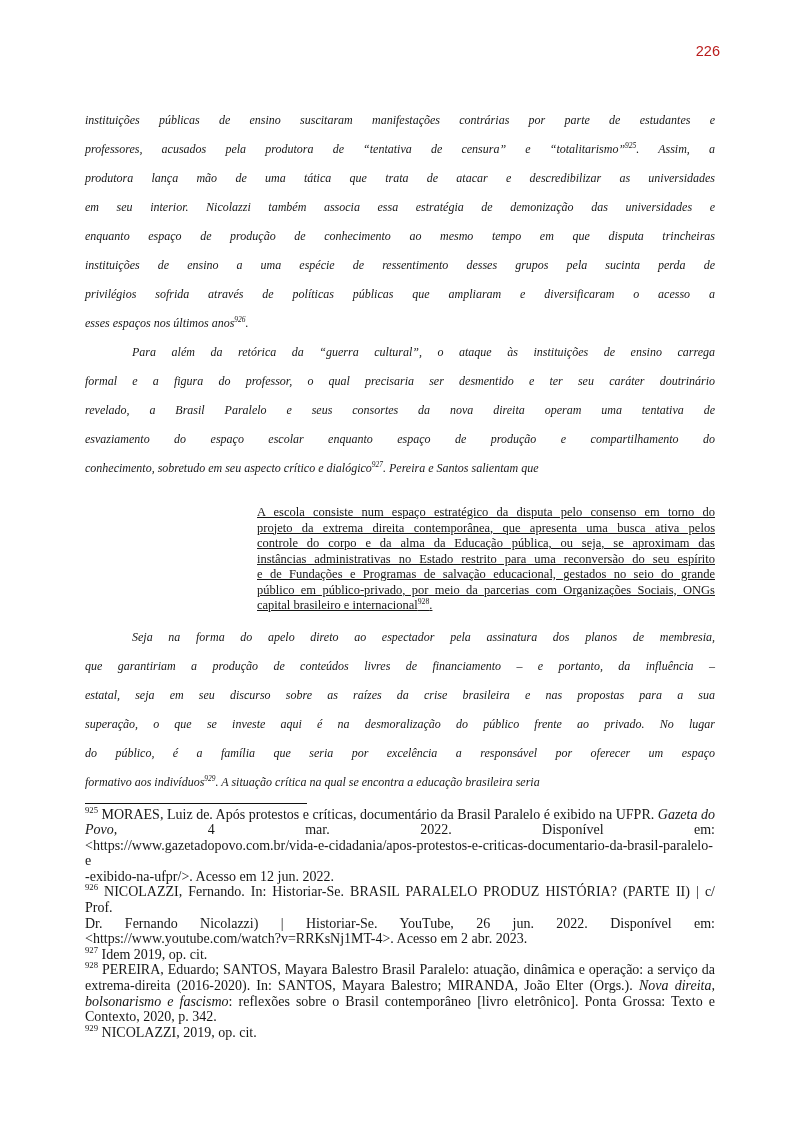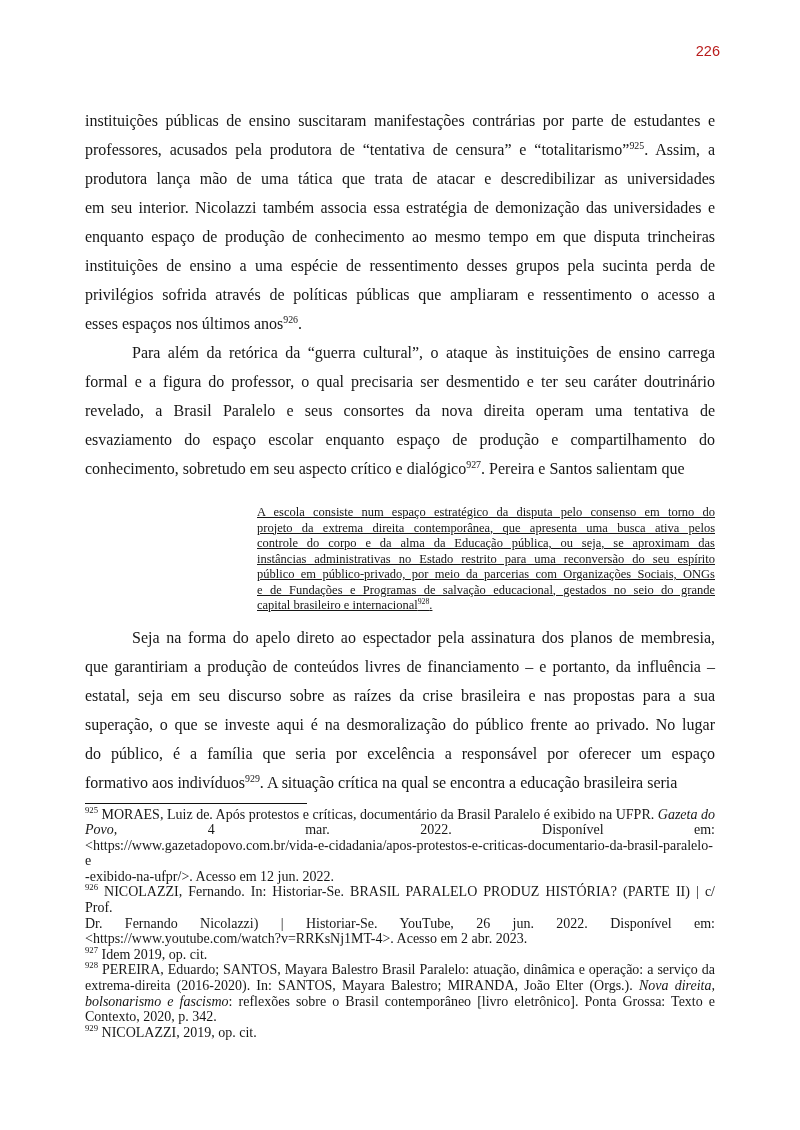--- a/index.html
+++ b/index.html
@@ -21,26 +21,27 @@
     font-size: 14.5px;
     color: #b91c1c;
   }
   .content {
     position: absolute;
     left: 85px;
     top: 106px;
     width: 630px;
   }
   .para .line {
-    font-size: 16px;
+    font-size: 12px;
     line-height: 29px;
     text-align: justify;
     text-align-last: justify;
     white-space: nowrap;
     white-space: normal;
+    font-style: italic;
   }
   .para .line.last { text-align-last: left; }
   .para.indent .line:first-child { text-indent: 47px; }
   sup {
     font-size: 0.62em;
     line-height: 0;
     vertical-align: super;
     letter-spacing: 0;
   }
   .quote {
@@ -82,39 +83,39 @@
 
   <div class="content">
 
     <div class="para">
         <div class="line">instituições públicas de ensino suscitaram manifestações contrárias por parte de estudantes e</div>
         <div class="line">professores, acusados pela produtora de “tentativa de censura” e “totalitarismo”<sup>925</sup>. Assim, a</div>
         <div class="line">produtora lança mão de uma tática que trata de atacar e descredibilizar as universidades</div>
         <div class="line">em seu interior. Nicolazzi também associa essa estratégia de demonização das universidades e</div>
         <div class="line">enquanto espaço de produção de conhecimento ao mesmo tempo em que disputa trincheiras</div>
         <div class="line">instituições de ensino a uma espécie de ressentimento desses grupos pela sucinta perda de</div>
-        <div class="line">privilégios sofrida através de políticas públicas que ampliaram e ressentimento o acesso a</div>
+        <div class="line">privilégios sofrida através de políticas públicas que ampliaram e diversificaram o acesso a</div>
         <div class="line last">esses espaços nos últimos anos<sup>926</sup>.</div>
       </div>
 
     <div class="para indent">
         <div class="line">Para além da retórica da “guerra cultural”, o ataque às instituições de ensino carrega</div>
         <div class="line">formal e a figura do professor, o qual precisaria ser desmentido e ter seu caráter doutrinário</div>
         <div class="line">revelado, a Brasil Paralelo e seus consortes da nova direita operam uma tentativa de</div>
         <div class="line">esvaziamento do espaço escolar enquanto espaço de produção e compartilhamento do</div>
         <div class="line last">conhecimento, sobretudo em seu aspecto crítico e dialógico<sup>927</sup>. Pereira e Santos salientam que</div>
       </div>
 
     <div class="quote">
         <div class="line">A escola consiste num espaço estratégico da disputa pelo consenso em torno do</div>
         <div class="line">projeto da extrema direita contemporânea, que apresenta uma busca ativa pelos</div>
         <div class="line">controle do corpo e da alma da Educação pública, ou seja, se aproximam das</div>
         <div class="line">instâncias administrativas no Estado restrito para uma reconversão do seu espírito</div>
+        <div class="line">e de Fundações e Programas de salvação educacional, gestados no seio do grande</div>
         <div class="line">público em público-privado, por meio da parcerias com Organizações Sociais, ONGs</div>
-        <div class="line">e de Fundações e Programas de salvação educacional, gestados no seio do grande</div>
         <div class="line last">capital brasileiro e internacional<sup>928</sup>.</div>
       </div>
 
     <div class="para indent">
         <div class="line">Seja na forma do apelo direto ao espectador pela assinatura dos planos de membresia,</div>
         <div class="line">que garantiriam a produção de conteúdos livres de financiamento – e portanto, da influência –</div>
         <div class="line">estatal, seja em seu discurso sobre as raízes da crise brasileira e nas propostas para a sua</div>
         <div class="line">superação, o que se investe aqui é na desmoralização do público frente ao privado.  No lugar</div>
         <div class="line">do público, é a família que seria por excelência a responsável por oferecer um espaço</div>
         <div class="line last">formativo aos indivíduos<sup>929</sup>. A situação crítica na qual se encontra a educação brasileira seria</div>

